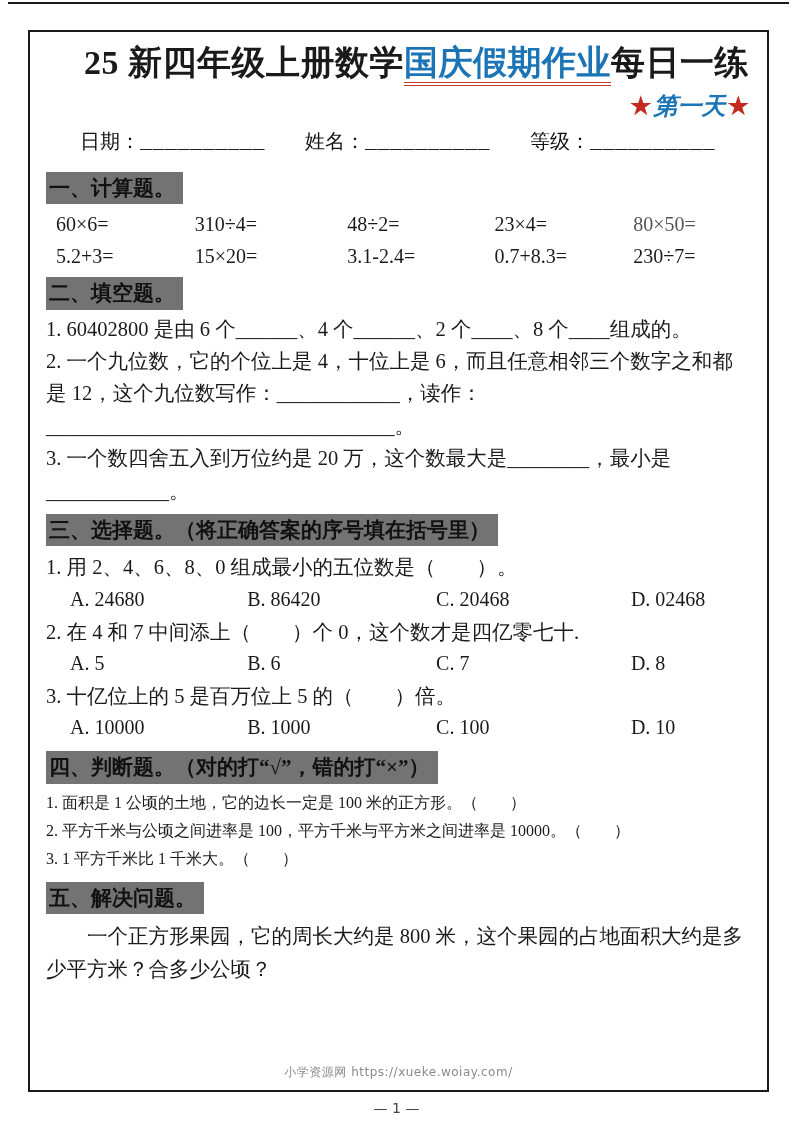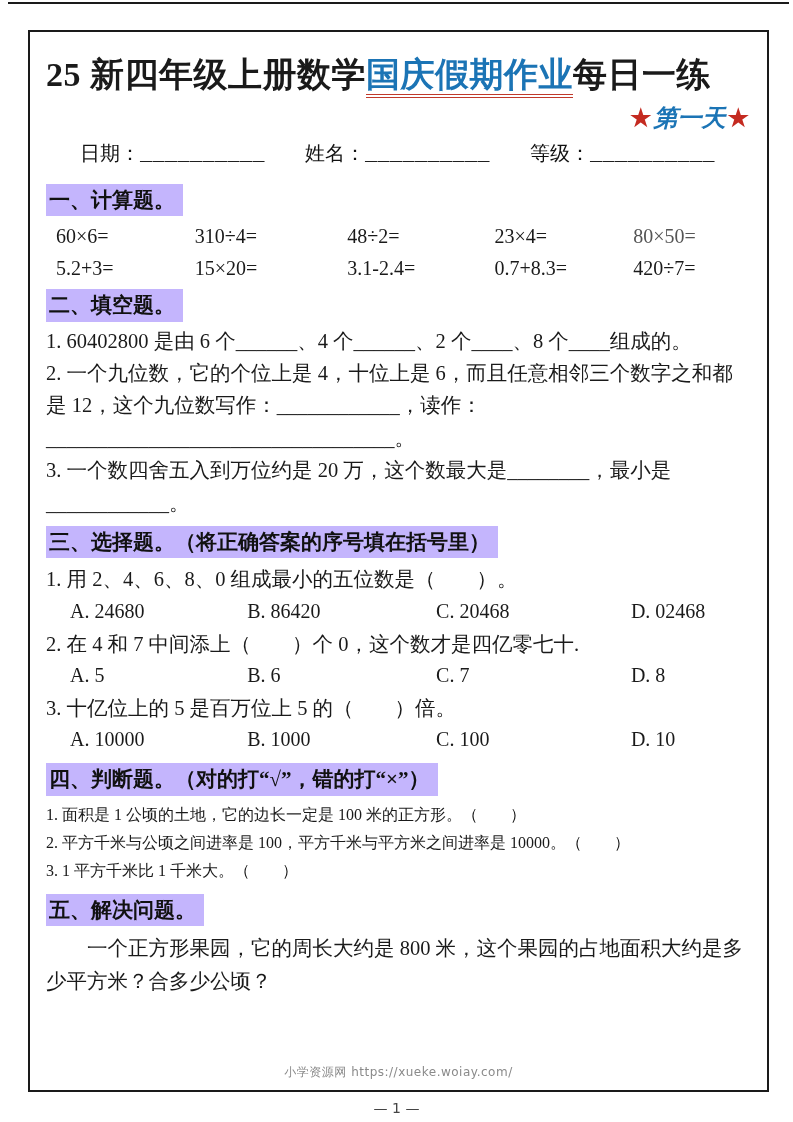--- a/index.html
+++ b/index.html
@@ -7,39 +7,39 @@
     width:793px;height:1122px;position:relative;background:#ffffff;
     font-family:"Liberation Serif", serif;color:#1a1a1a;overflow:hidden;
   }
   .top-rule{position:absolute;top:2px;left:8px;right:4px;height:2px;background:#1a1a1a;}
   .frame{
     position:absolute;top:30px;left:28px;right:24px;bottom:30px;
     border:2px solid #1a1a1a;box-sizing:border-box;
     padding:6px 18px 0 16px;
   }
   .title{
-    text-align:left;font-size:34px;font-weight:bold;margin:14px 0 4px 0;
+    text-align:right;font-size:34px;font-weight:bold;margin:2px 0 4px 0;
     letter-spacing:0.5px;white-space:nowrap;
   }
   .title .hl-blue{
     color:#1B74B5;border-bottom:4px double #C0392B;padding-bottom:1px;
   }
   .subtitle{
     text-align:right;font-size:24px;font-weight:bold;color:#1B74B5;
     margin:2px 0 6px 0;
   }
   .subtitle .day-text{font-style:italic;padding:0 2px;}
   .subtitle .star{color:#C42A20;font-style:normal;}
   .fields{
     text-align:center;font-size:20px;margin:6px 0 10px 0;color:#111;font-family:Liberation Mono, monospace;
   }
   .fields .group{margin:0 14px;}
   .fields .blank{letter-spacing:0.5px;}
   .sec-header{
-    display:inline-block;background:#c4b5fd;color:#111;
+    display:inline-block;background:#737373;color:#111;
     font-weight:bold;font-size:21px;line-height:1.35;
     padding:2px 8px 2px 3px;margin:7px 0 3px 0;
   }
   .body-text{font-size:20.5px;line-height:1.58;}
   .calc-grid{
     display:grid;grid-template-columns:1.32fr 1.45fr 1.4fr 1.32fr 1.1fr;
     row-gap:9px;font-size:20px;padding:6px 0 2px 10px;
   }
   .calc-cell{white-space:nowrap;}
   .calc-cell.faded{color:#555;}
@@ -83,21 +83,21 @@
   <div class="calc-grid">
     <span class="calc-cell">60×6=</span>
     <span class="calc-cell">310÷4=</span>
     <span class="calc-cell">48÷2=</span>
     <span class="calc-cell">23×4=</span>
     <span class="calc-cell faded">80×50=</span>
     <span class="calc-cell">5.2+3=</span>
     <span class="calc-cell">15×20=</span>
     <span class="calc-cell">3.1-2.4=</span>
     <span class="calc-cell">0.7+8.3=</span>
-    <span class="calc-cell">420÷7=</span>
+    <span class="calc-cell">230÷7=</span>
   </div>
 
   <div><span class="sec-header">二、填空题。</span></div>
   <div class="body-text">1. 60402800 是由 6 个______、4 个______、2 个____、8 个____组成的。</div>
   <div class="body-text">2. 一个九位数，它的个位上是 4，十位上是 6，而且任意相邻三个数字之和都是 12，这个九位数写作：____________，读作：__________________________________。</div>
   <div class="body-text">3. 一个数四舍五入到万位约是 20 万，这个数最大是________，最小是____________。</div>
 
   <div><span class="sec-header">三、选择题。（将正确答案的序号填在括号里）</span></div>
   <div class="q">1. 用 2、4、6、8、0 组成最小的五位数是（　　）。</div>
   <div class="opts">

